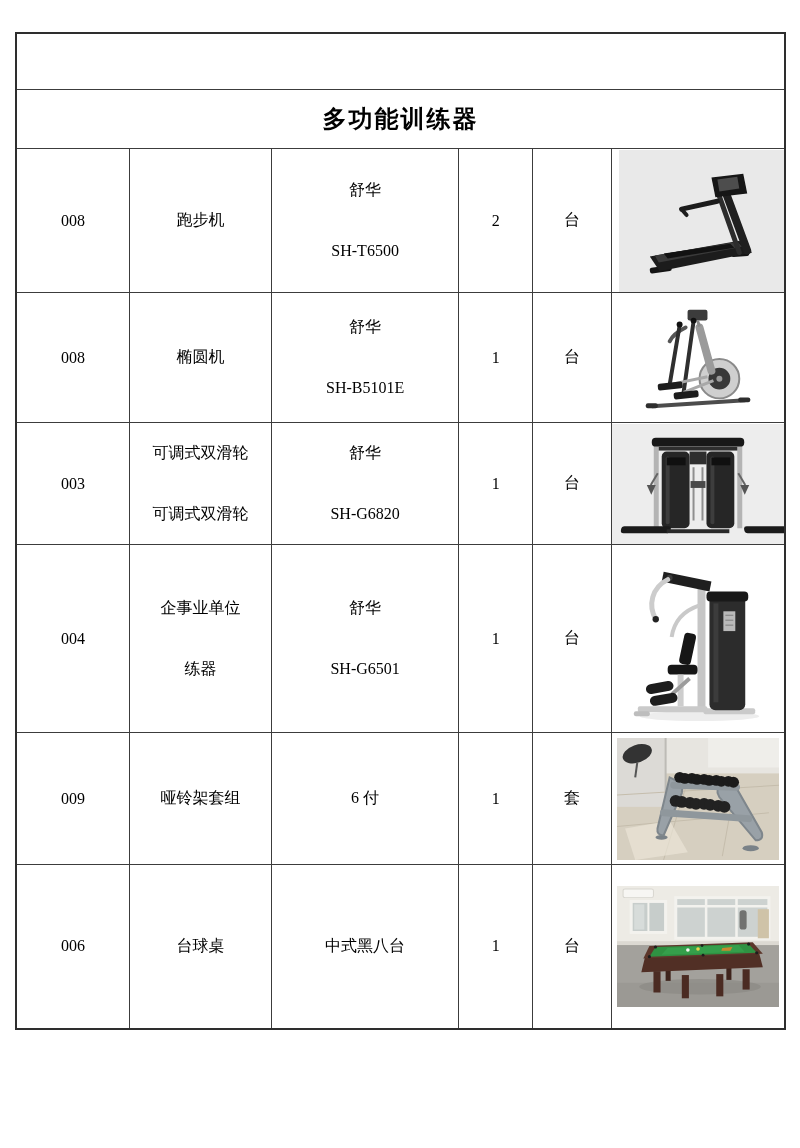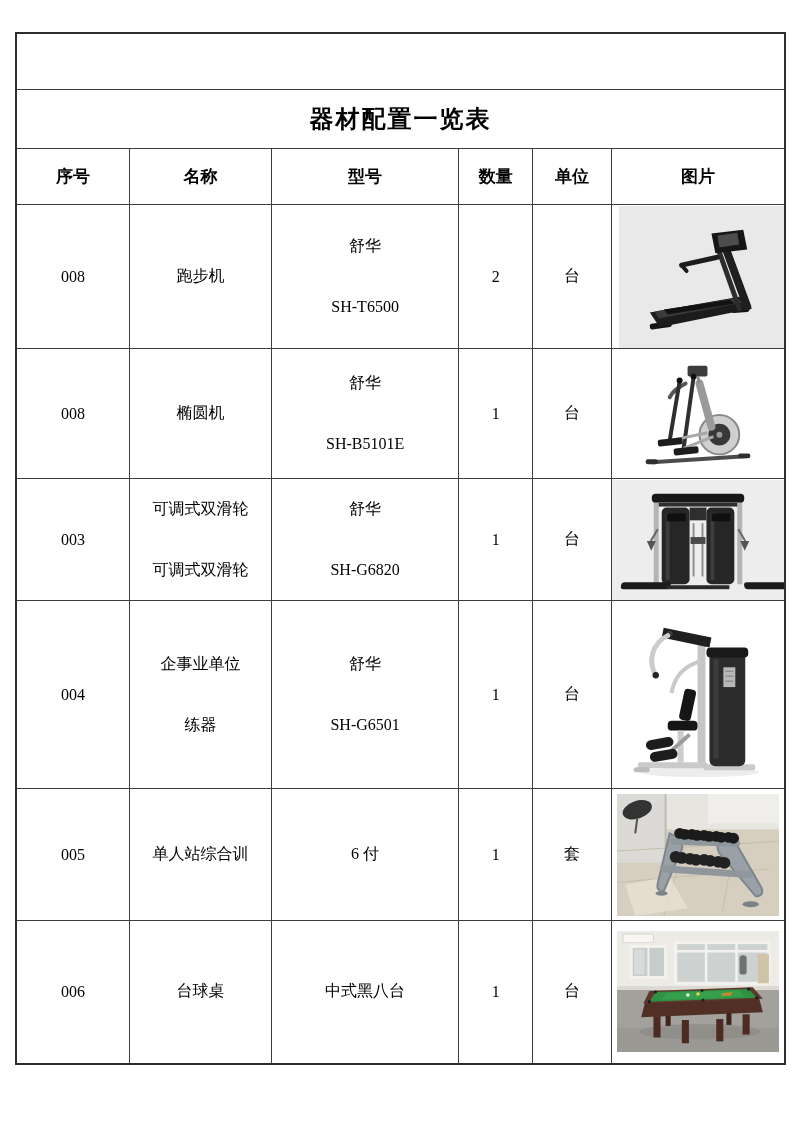--- a/index.html
+++ b/index.html
@@ -12,21 +12,21 @@
   }
   table.equip td, table.equip th {
     border:1px solid #3c3c3c; vertical-align:middle; text-align:center;
     padding:0; overflow:hidden;
   }
   .empty-row td {height:55px;}
   .title-row td {height:58px; font-size:24px; font-weight:bold; letter-spacing:2px;}
   .header-row th {height:55px; font-size:17px; font-weight:bold;}
   td.cell {font-size:16px;}
   tr.r0 {height:144px;} tr.r1 {height:130px;} tr.r2 {height:122px;}
-  tr.r3 {height:188px;} tr.r4 {height:132px;} tr.r5 {height:143px;}
+  tr.r3 {height:188px;} tr.r4 {height:132px;} tr.r5 {height:164px;}
   tr.r0 .imgwrap{height:142px;} tr.r1 .imgwrap{height:128px;} tr.r2 .imgwrap{height:120px;}
   tr.r3 .imgwrap{height:186px;} tr.r4 .imgwrap{height:130px;} tr.r5 .imgwrap{height:131px;}
   .note-row td {height:74px; text-align:left; padding-left:48px; font-weight:bold; font-size:17px; letter-spacing:0.5px;}
   .stack {display:flex; flex-direction:column; align-items:center; justify-content:center; height:100%; gap:40px; line-height:1.3;}
   .c-img {padding:0;}
   .imgwrap {width:100%; display:flex; align-items:center; justify-content:center; box-sizing:border-box; background:#fff;}
   .imgwrap svg {display:block; width:100%; height:100%;}
   .img-dumbbell-rack {padding:4px 5px;}
   .img-pool-table {padding:5px 5px;}
 </style>
@@ -41,29 +41,21 @@
         <col style="width:24.38%">
       <col style="width:9.60%">
         <col style="width:10.25%">
         <col style="width:22.56%">
     </colgroup>
     <tbody>
       <tr class="empty-row">
         <td colspan="6"></td>
       </tr>
       <tr class="title-row">
-        <td colspan="6">器材配置一览表</td>
-      </tr>
-      <tr class="header-row">
-        <th>序号</th>
-        <th>名称</th>
-        <th>型号</th>
-        <th>数量</th>
-        <th>单位</th>
-        <th>图片</th>
+        <td colspan="6">多功能训练器</td>
       </tr>
 
   <tr class="r0">
     <td class="cell c-no"><span>008</span></td>
     <td class="cell c-name">
             <div class="stack">
               <span>跑步机</span>
             </div>
           </td>
     <td class="cell c-model">
@@ -222,24 +214,24 @@
     <rect x="34" y="138" width="28" height="10" rx="5" fill="#1d1d1d" transform="rotate(-10 48 143)"></rect>
     <rect x="38" y="150" width="28" height="10" rx="5" fill="#1d1d1d" transform="rotate(-10 52 155)"></rect>
     <rect x="26" y="162" width="70" height="6" rx="2" fill="#cacaca"></rect>
     <rect x="22" y="167" width="16" height="5" rx="2" fill="#bdbdbd"></rect>
   </svg>
 </div>
           </td>
   </tr>
 
   <tr class="r4">
-    <td class="cell c-no"><span>005</span></td>
-    <td class="cell c-name">
-            <div class="stack">
-              <span>单人站综合训</span>
+    <td class="cell c-no"><span>009</span></td>
+    <td class="cell c-name">
+            <div class="stack">
+              <span>哑铃架套组</span>
             </div>
           </td>
     <td class="cell c-model">
             <div class="stack">
               <span>6 付</span>
             </div>
           </td>
     <td class="cell c-qty"><span>1</span></td>
     <td class="cell c-unit"><span>套</span></td>
     <td class="c-img">

